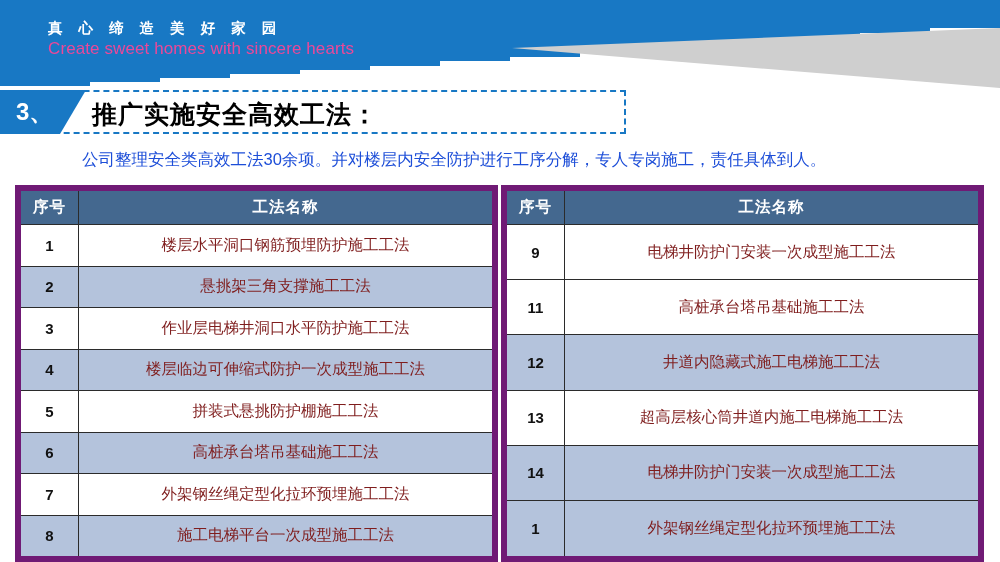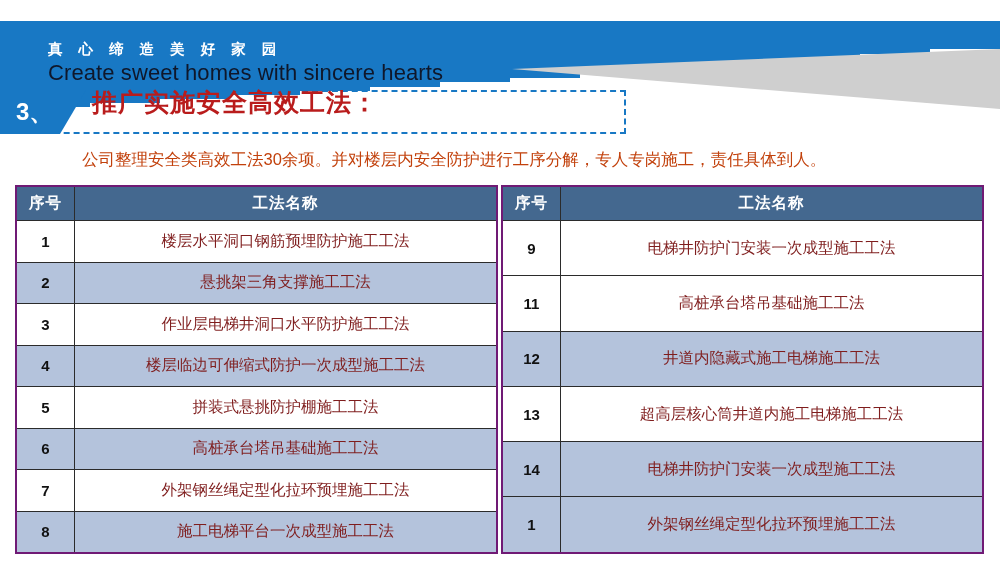--- a/index.html
+++ b/index.html
@@ -19,42 +19,41 @@
   }
 
   
   #header-banner {
     position: absolute;
     left: 0;
     top: 0;
     width: 1000px;
     height: 95px;
     overflow: hidden;
-    margin-top: 21px;
   }
   #header-banner svg {
     display: block;
   }
   #brand-block {
     position: absolute;
     left: 48px;
     top: 20px;
     line-height: 1.15;
     pointer-events: none;
   }
   #brand-cn {
     font-size: 14.5px;
     font-weight: bold;
     color: #ffffff;
     letter-spacing: 6px;
     white-space: nowrap;
   }
   #brand-en {
-    font-size: 22px;
-    color: #0f172a;
+    font-size: 17px;
+    color: #ec4899;
     letter-spacing: 0.1px;
     white-space: nowrap;
     margin-top: 2px;
   }
 
   
   #title-bar {
     position: absolute;
     left: 14px;
     top: 90px;
@@ -83,58 +82,58 @@
     align-items: center;
     justify-content: flex-start;
     color: #ffffff;
     font-size: 24px;
     font-weight: bold;
     letter-spacing: 0px;
   }
   #title-text {
     position: absolute;
     left: 92px;
-    top: 80px;
+    top: 92px;
     height: 44px;
     display: flex;
     align-items: center;
-    color: #b91c1c;
+    color: #000000;
     font-size: 25px;
     font-weight: bold;
     letter-spacing: 1px;
     white-space: nowrap;
   }
 
   
   #intro-paragraph {
     position: absolute;
     left: 14px;
     top: 148px;
     width: 972px;
     font-size: 16.5px;
-    color: #c2410c;
+    color: #1d4ed8;
     text-indent: 68px;
     line-height: 1.4;
     white-space: nowrap;
   }
 
   
   #tables-wrap {
     position: absolute;
     left: 15px;
     top: 185px;
     width: 970px;
     display: flex;
     gap: 3px;
   }
   table.method-table {
     border-collapse: collapse;
     table-layout: fixed;
     width: 483px;
-    border: 2px solid #701a75;
+    border: 6px solid #701a75;
   }
   table.method-table th,
   table.method-table td {
     border: 1px solid #2b2b2b;
     text-align: center;
     vertical-align: middle;
     padding: 0;
     height: 40.5px;
   }
   table.method-table th {

